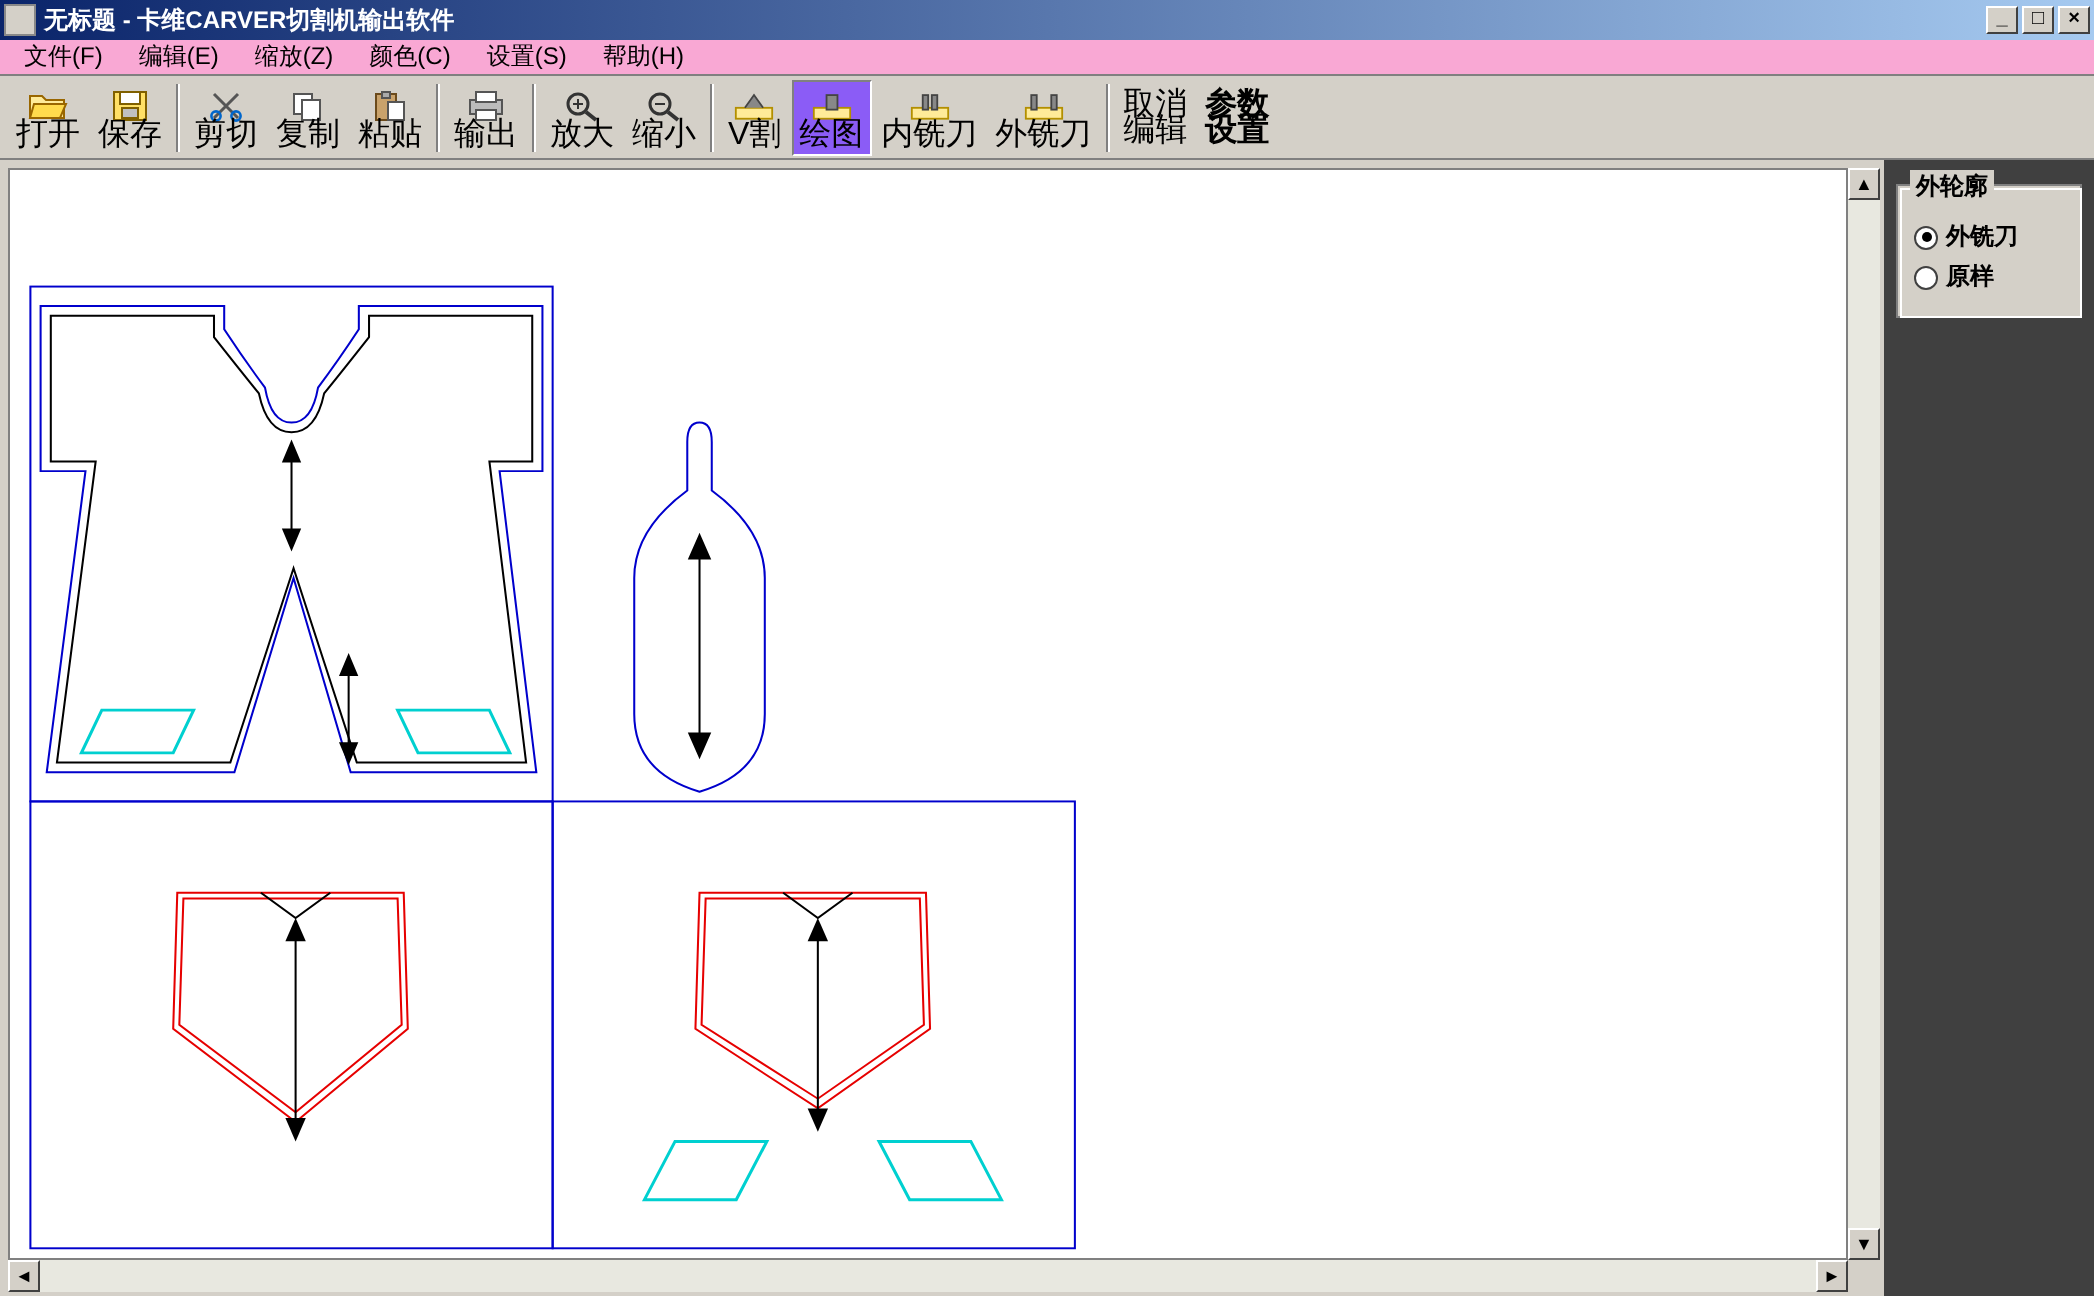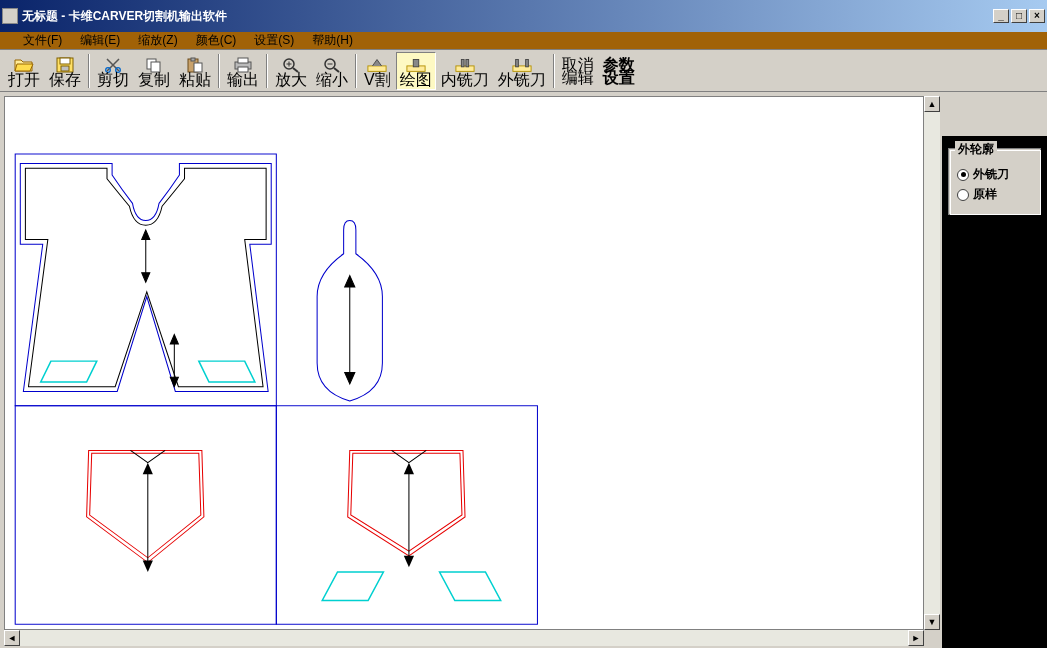--- a/index.html
+++ b/index.html
@@ -8,21 +8,21 @@
     font-size: 12px;
     background: #d4d0c8;
     width: 1047px;
     height: 648px;
     overflow: hidden;
     display: flex;
     flex-direction: column;
   }
   
   .titlebar {
-    height: 32px;
+    height: 20px;
     background: linear-gradient(to right, #0a246a, #a6caf0);
     color: #fff;
     display: flex;
     align-items: center;
     padding: 0 2px;
     font-weight: bold;
   }
   .titlebar .appicon {
     width: 16px; height: 16px;
     background: #d4d0c8;
@@ -41,24 +41,24 @@
     color:#000;
     font-size:10px;
     line-height:12px;
     text-align:center;
     font-family: Arial;
     cursor:pointer;
   }
   
   .menubar {
     height: 18px;
-    background:#a16207;
+    background:#f9a8d4;
     display:flex;
     align-items:center;
-    padding:0 15px;
+    padding:0 4px;
     gap:2px;
     border-bottom:1px solid #808080;
   }
   .menubar span {
     padding:1px 8px;
     cursor:pointer;
   }
   
   .toolbar {
     height: 42px;
@@ -78,21 +78,21 @@
     justify-content:center;
     padding:1px 3px;
     cursor:pointer;
     border:1px solid transparent;
     font-size:16px;
   }
   .tool-btn.active {
     border:1px solid #808080;
     border-right-color:#fff;
     border-bottom-color:#fff;
-    background:#fef9c3;
+    background:#8b5cf6;
   }
   .tool-btn .ticon {
     width:20px; height:18px;
     display:flex; align-items:center; justify-content:center;
   }
   .tool-btn .tlabel { line-height:12px; }
   .tool-sep {
     width:2px; height:34px;
     border-left:1px solid #808080;
     border-right:1px solid #fff;
@@ -151,23 +151,22 @@
     cursor:pointer;
     font-family:Arial;
   }
   .vscroll .scroll-btn { height:16px; line-height:14px; }
   .hscroll .scroll-btn { width:16px; line-height:14px; }
   .scroll-track { flex:1; background:#e8e8e0; }
   .scroll-corner { width:16px; height:16px; background:#d4d0c8; }
   
   .sidepanel {
     width:105px;
-    background:#000000;
+    background:#404040;
     padding:4px;
-    margin-top:44px;
   }
   .groupbox {
     border:1px solid #808080;
     border-top-color:#fff; 
     position:relative;
     padding:14px 8px 8px 8px;
     margin:8px 2px;
     background:#d4d0c8;
   }
   .groupbox {

